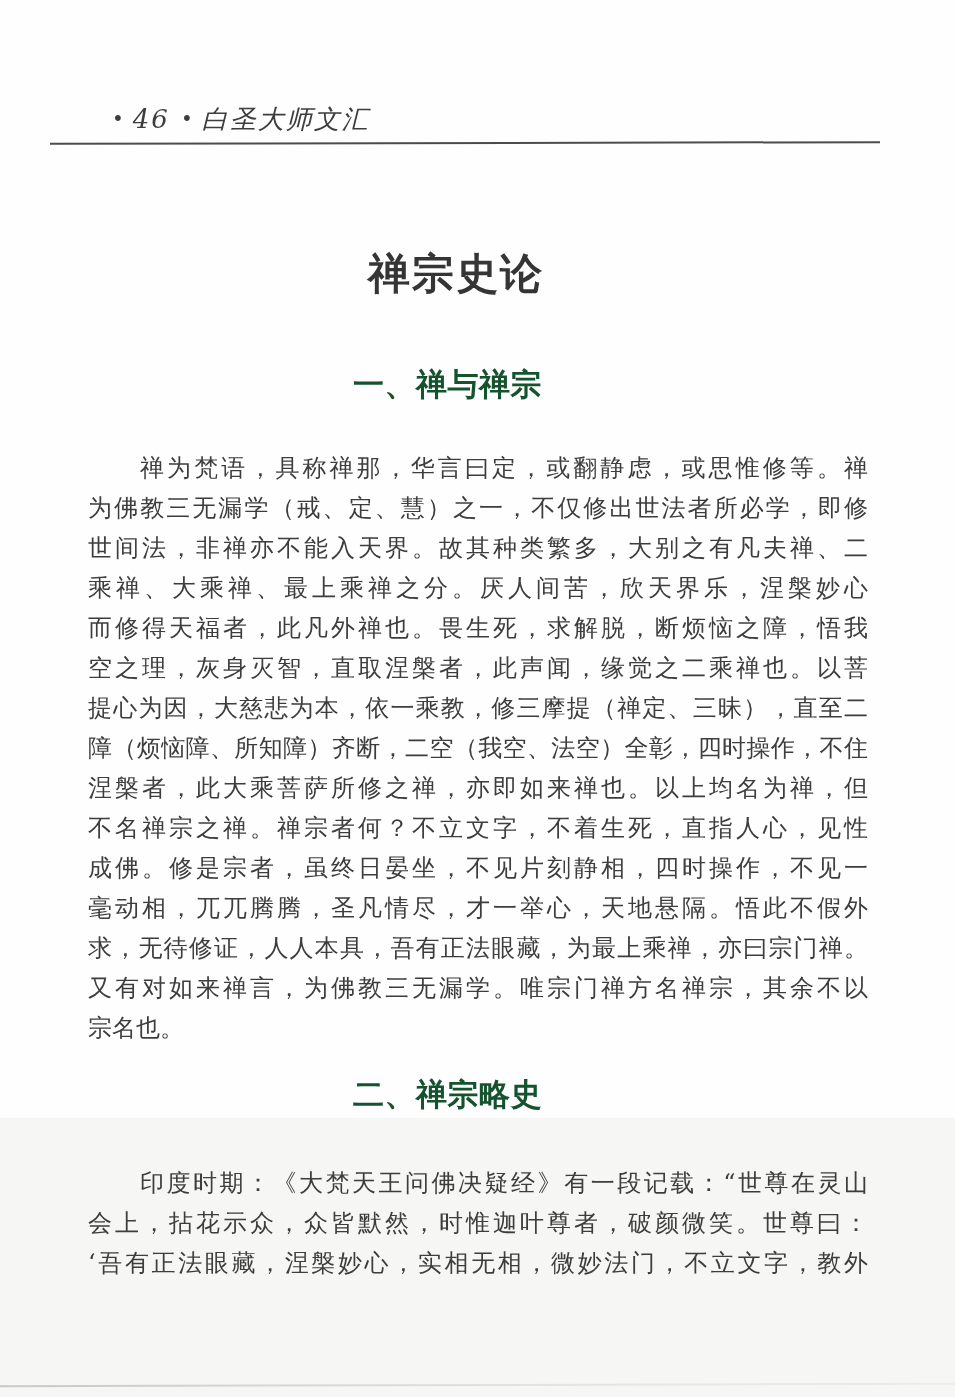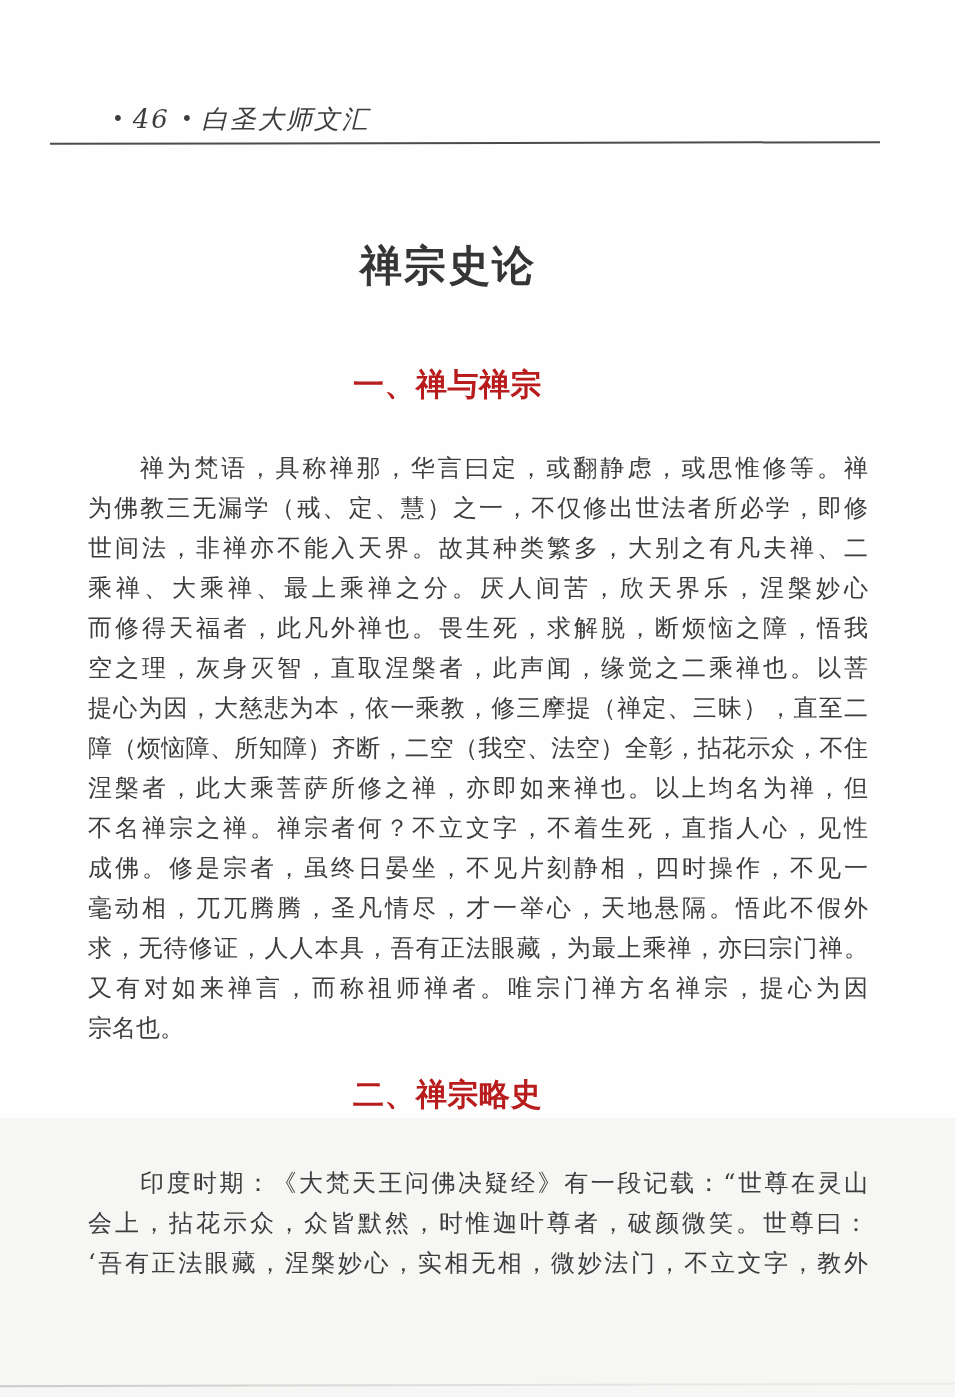--- a/index.html
+++ b/index.html
@@ -26,31 +26,31 @@
   .running-head .dot{font-style:normal;font-size:20px;vertical-align:2px;padding:0 9px;}
   .running-head .pgnum{letter-spacing:2px;padding-right:2px;}
   .running-head .booktitle{letter-spacing:2px;}
   .head-rule{
     position:absolute;left:50px;top:142px;width:830px;height:2px;
     background:var(--rule,#4c4c4c);
     transform:rotate(-0.12deg);
   }
   
   .doc-title{
-    position:absolute;left:360px;top:240px;margin:0;
+    position:absolute;left:360px;top:240px;margin:8px;
     font-size:42px;line-height:1.25;font-weight:bold;
     letter-spacing:2px;color:#353535;
     font-family:"DejaVu Serif","Liberation Serif",serif;
     white-space:nowrap;
   }
   
   .section-heading{
     position:absolute;margin:0;left:353px;
     font-size:31px;line-height:1.2;font-weight:bold;
-    letter-spacing:0.5px;color:#b91c1c;
+    letter-spacing:0.5px;color:#14532d;
     font-family:"DejaVu Sans","Liberation Sans",sans-serif;
     white-space:nowrap;
   }
   .h1pos{top:366px;}
   .h2pos{top:1076px;}
   
   .para{
     position:absolute;left:88px;width:780px;
     font-size:24px;line-height:40px;
     color:var(--ink,#3d3d3d);
@@ -89,27 +89,27 @@
 
   <h2 class="section-heading h1pos">一、禅与禅宗</h2>
   <div class="para p1pos">
       <div class="line first">禅为梵语，具称禅那，华言曰定，或翻静虑，或思惟修等。禅</div>
       <div class="line">为佛教三无漏学（戒、定、慧）之一，不仅修出世法者所必学，即修</div>
       <div class="line">世间法，非禅亦不能入天界。故其种类繁多，大别之有凡夫禅、二</div>
       <div class="line">乘禅、大乘禅、最上乘禅之分。厌人间苦，欣天界乐，涅槃妙心</div>
       <div class="line">而修得天福者，此凡外禅也。畏生死，求解脱，断烦恼之障，悟我</div>
       <div class="line">空之理，灰身灭智，直取涅槃者，此声闻，缘觉之二乘禅也。以菩</div>
       <div class="line">提心为因，大慈悲为本，依一乘教，修三摩提（禅定、三昧），直至二</div>
-      <div class="line">障（烦恼障、所知障）齐断，二空（我空、法空）全彰，拈花示众，不住</div>
+      <div class="line">障（烦恼障、所知障）齐断，二空（我空、法空）全彰，四时操作，不住</div>
       <div class="line">涅槃者，此大乘菩萨所修之禅，亦即如来禅也。以上均名为禅，但</div>
       <div class="line">不名禅宗之禅。禅宗者何？不立文字，不着生死，直指人心，见性</div>
       <div class="line">成佛。修是宗者，虽终日晏坐，不见片刻静相，四时操作，不见一</div>
       <div class="line">毫动相，兀兀腾腾，圣凡情尽，才一举心，天地悬隔。悟此不假外</div>
       <div class="line">求，无待修证，人人本具，吾有正法眼藏，为最上乘禅，亦曰宗门禅。</div>
-      <div class="line">又有对如来禅言，而称祖师禅者。唯宗门禅方名禅宗，提心为因</div>
+      <div class="line">又有对如来禅言，为佛教三无漏学。唯宗门禅方名禅宗，其余不以</div>
       <div class="line last">宗名也。</div>
     </div>
 
   <h2 class="section-heading h2pos">二、禅宗略史</h2>
   <div class="para p2pos justify-all">
       <div class="line first">印度时期：《大梵天王问佛决疑经》有一段记载：“世尊在灵山</div>
       <div class="line">会上，拈花示众，众皆默然，时惟迦叶尊者，破颜微笑。世尊曰：</div>
       <div class="line last">‘吾有正法眼藏，涅槃妙心，实相无相，微妙法门，不立文字，教外</div>
     </div>
 

